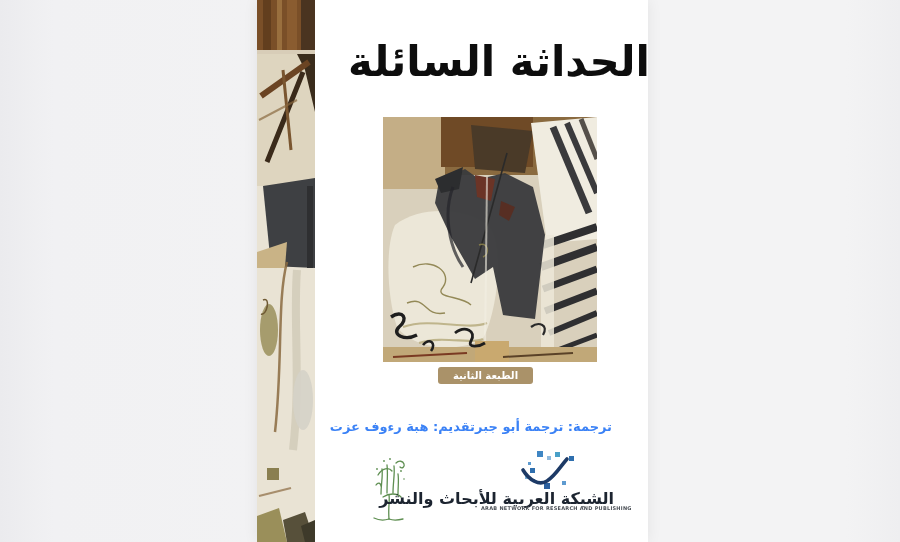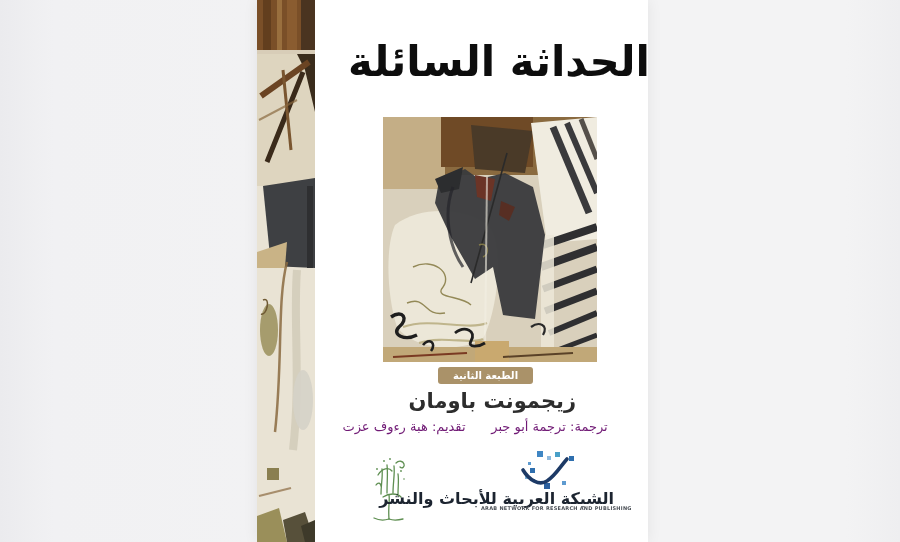--- a/index.html
+++ b/index.html
@@ -27,21 +27,21 @@
     background:#aa9269;color:#ffffff;
     direction:rtl;text-align:center;font-size:10px;font-weight:bold;line-height:17px;
     border-radius:3px;
   }
   .author-name{
     position:absolute;left:160px;top:386px;width:159px;height:30px;
     direction:rtl;text-align:center;
     font-size:21px;font-weight:bold;color:#2d2d2d;line-height:30px;white-space:nowrap;
   }
   .credit{position:absolute;top:418px;height:18px;direction:rtl;text-align:center;
-    font-size:13px;font-weight:normal;color:#701a75;line-height:18px;white-space:nowrap;}
+    font-size:13px;font-weight:bold;color:#3b82f6;line-height:18px;white-space:nowrap;}
   .credit-translation{left:230px;width:125px;}
   .credit-foreword{left:76px;width:142px;}
   .green-logo{position:absolute;left:114px;top:455px;width:36px;height:68px;}
   .publisher{position:absolute;left:224px;top:450px;width:133px;text-align:center;}
   .publisher .mark{display:block;margin:0 auto;width:58px;height:42px;}
   .publisher-ar{
     direction:rtl;font-size:16px;font-weight:bold;color:#1c2430;line-height:13px;white-space:nowrap;
   }
   .publisher-en{
     font-size:5px;font-weight:bold;color:#4a4f56;letter-spacing:0.25px;line-height:7px;white-space:nowrap;
@@ -143,21 +143,20 @@
       <g stroke="#1e1e1e" fill="none">
         <path d="M8,200 C20,192 26,202 16,210 C8,218 22,224 34,218" stroke-width="3.4"></path>
         <path d="M40,228 C46,220 54,226 48,234" stroke-width="2.6"></path>
         <path d="M72,216 C82,208 94,214 88,224 C84,231 96,230 102,226" stroke-width="2.8"></path>
       </g>
       <path d="M148,210 C156,204 166,208 160,218" stroke="#2a2a2a" stroke-width="2.2" fill="none"></path>
     </svg>
 
     <div class="edition-badge" lang="ar" dir="rtl">الطبعة الثانية</div>
 
-    <div class="author-name" lang="ar" dir="rtl">زيجمونت باومان</div>
 
     <div class="credit credit-translation" lang="ar" dir="rtl">ترجمة: ترجمة أبو جبر</div>
     <div class="credit credit-foreword" lang="ar" dir="rtl">تقديم: هبة رءوف عزت</div>
 
     <svg class="green-logo" viewBox="0 0 36 68">
       <g stroke="#5f8f52" stroke-width="1.3" fill="none" stroke-linecap="round">
         <path d="M18,64 C17,52 19,46 18,40"></path>
         <path d="M18,64 C12,66 7,65 3,63"></path>
         <path d="M18,64 C23,66 28,65 32,64"></path>
         <path d="M10,39 C10,29 12,22 11,14"></path>

